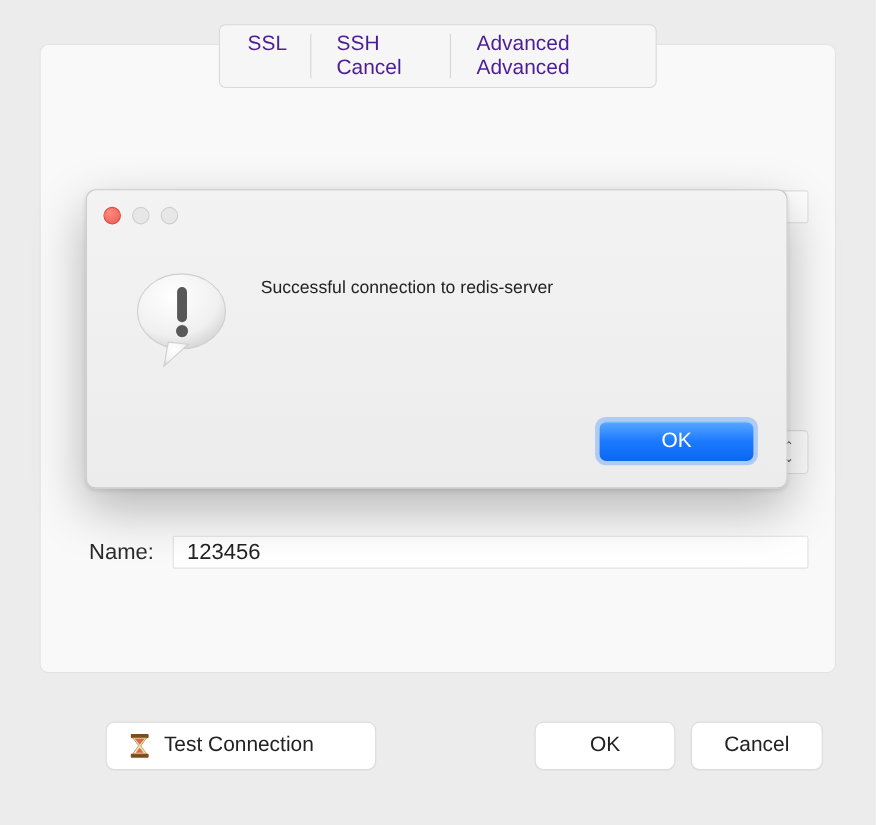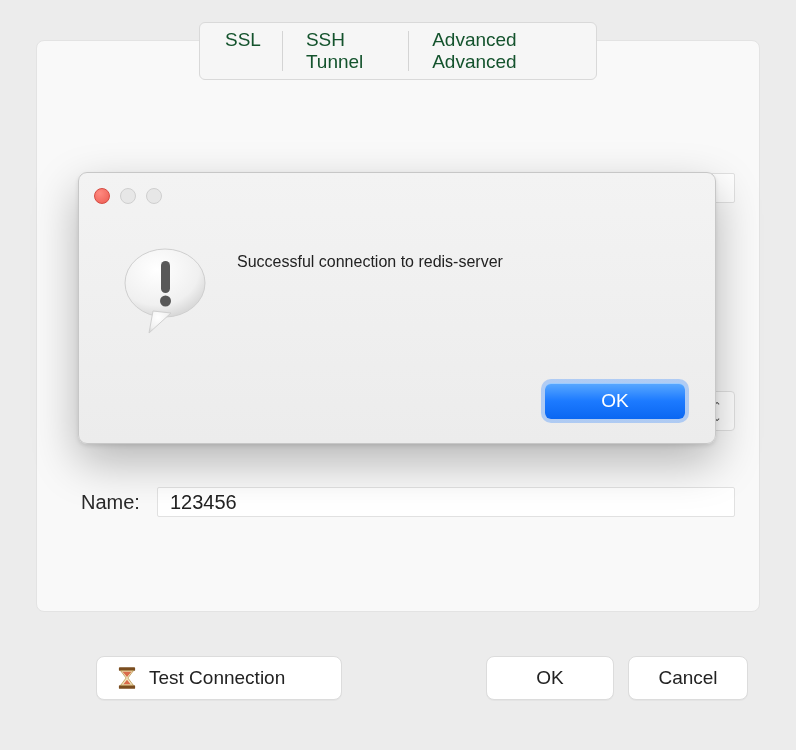--- a/index.html
+++ b/index.html
@@ -22,21 +22,21 @@
       background: #f6f6f6;
       border: 1px solid #d9d9d9;
       border-radius: 6px;
       padding: 2px 3px;
       gap: 1px;
       z-index: 20;
     }
     .tab {
       padding: 4px 22px;
       font-size: 19px;
-      color: #14532d;
+      color: #4c1d95;
       border-radius: 5px;
       cursor: default;
       position: relative;
     }
     .tab + .tab::before {
       content: "";
       position: absolute;
       left: -2px;
       top: 6px;
       bottom: 6px;
@@ -213,21 +213,21 @@
     .btn-ok { width: 128px; margin-left: auto; }
     .btn-cancel { width: 120px; margin-left: 14px; }
 
     .hourglass-wrap { width: 20px; height: 26px; display: flex; align-items: center; justify-content: center; }
   </style>
 </head>
 <body>
 
 <div class="tabbar">
   <div class="tab">SSL</div>
-  <div class="tab">SSH Tunnel</div>
+  <div class="tab">SSH Cancel</div>
   <div class="tab">Advanced Advanced</div>
 </div>
 
 <div class="panel">
   <div class="formrow row-name">
     <div class="lbl">Name:</div>
     <input type="text" value="192.168.0.115" style="">
   </div>
 
   <div class="formrow row-port">

